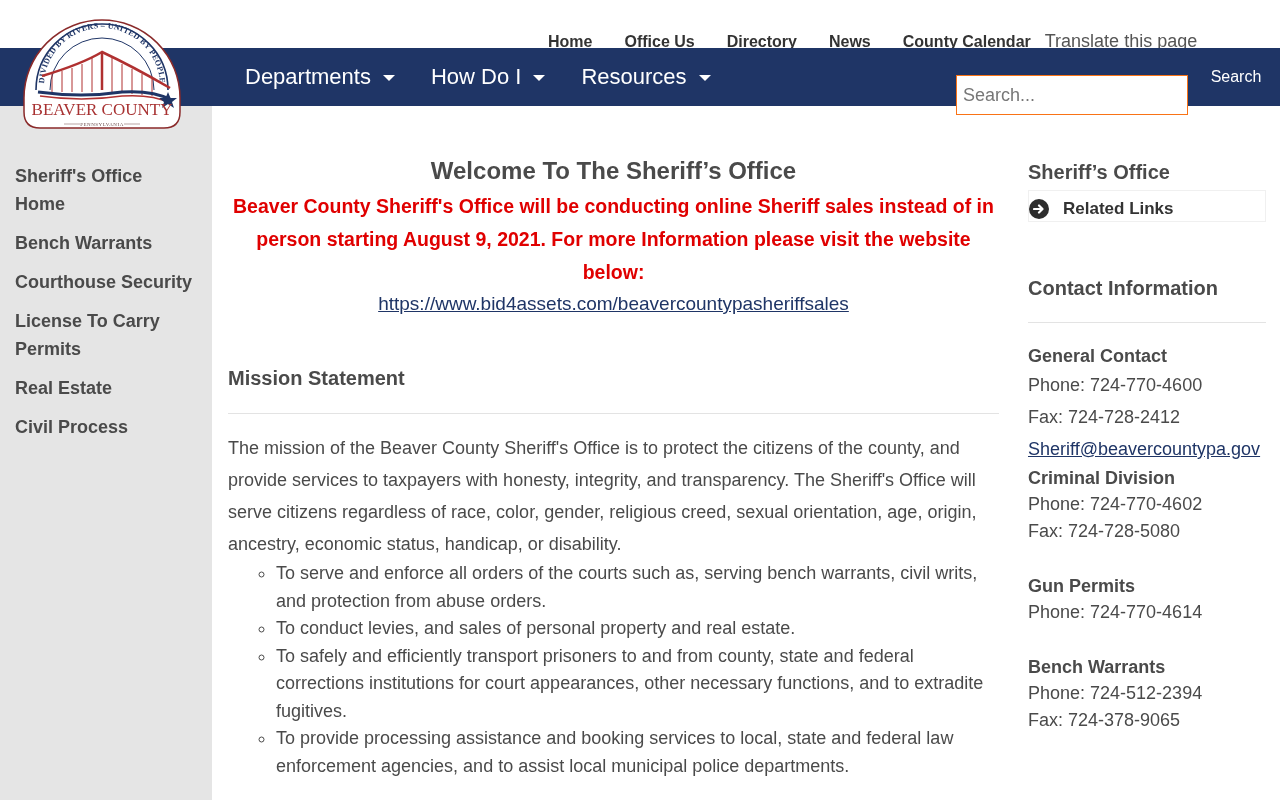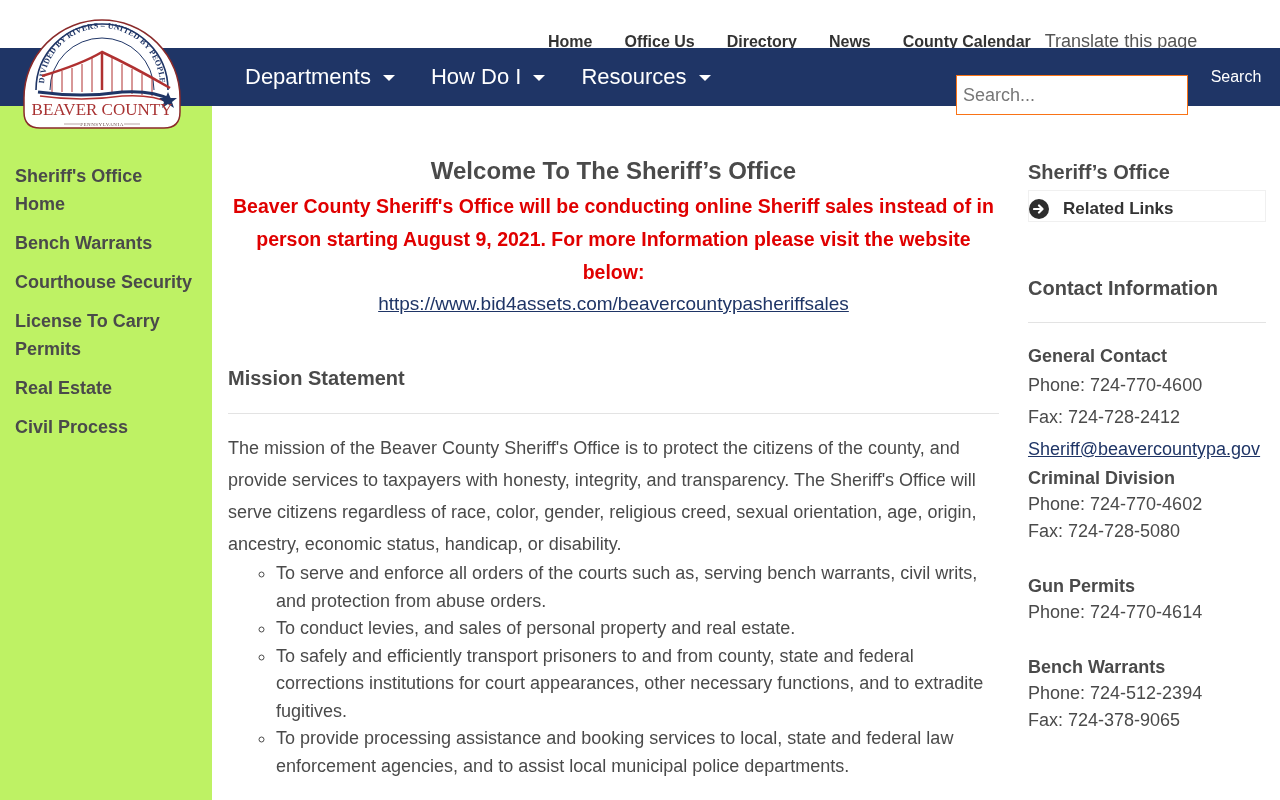--- a/index.html
+++ b/index.html
@@ -19,21 +19,21 @@
   .mainnav .item { display: flex; align-items: center; color: #fff; font-size: 22px; margin-right: 36px; cursor: pointer; }
   .mainnav .caret { display: inline-block; width: 0; height: 0; border-left: 6px solid transparent; border-right: 6px solid transparent; border-top: 6px solid #fff; margin-left: 12px; margin-top: 2px; }
   .search-input { position: absolute; left: 956px; top: 9px; width: 232px; height: 40px; border: 1px solid #f97316; background: #fff; font-size: 18px; color: #777; padding: 0 6px; font-family: "Liberation Sans", sans-serif; margin-top: 18px; }
   .search-input::placeholder { color: #777; }
   .search-btn { position: absolute; left: 1196px; top: 9px; width: 80px; height: 40px; background: transparent; border: none; color: #fff; font-size: 16px; font-family: "Liberation Sans", sans-serif; cursor: pointer; }
 
   
   .logo { position: absolute; left: 22px; top: 8px; width: 160px; height: 122px; z-index: 5; }
 
   
-  .sidebar { position: absolute; left: 0; top: 106px; width: 212px; height: 694px; background: #bef264; padding-top: 56px; }
+  .sidebar { position: absolute; left: 0; top: 106px; width: 212px; height: 694px; background: #e5e5e5; padding-top: 56px; }
   .sidebar a { display: block; font-size: 18px; font-weight: bold; color: #4a4a4a; text-decoration: none; padding: 0 15px; line-height: 28px; margin-bottom: 11px; }
 
   
   .content { position: absolute; left: 228px; top: 106px; width: 771px; }
   .welcome { text-align: center; font-size: 24px; font-weight: bold; color: #4a4a4a; margin-top: 50px; line-height: 30px; }
   .notice { text-align: center; color: #e00000; font-size: 19.5px; font-weight: bold; line-height: 33px; margin-top: 4px; }
   .bidlink { display: block; text-align: center; font-size: 19px; color: #1f3566; text-decoration: underline; line-height: 30px; }
   .mission-title { font-size: 20px; font-weight: bold; color: #4a4a4a; margin-top: 44px; line-height: 30px; }
   .divider { border: none; border-top: 1px solid #e3e3e3; margin-top: 20px; }
   .mission-text { font-size: 18px; line-height: 32px; color: #4a4a4a; margin-top: 18px; }

